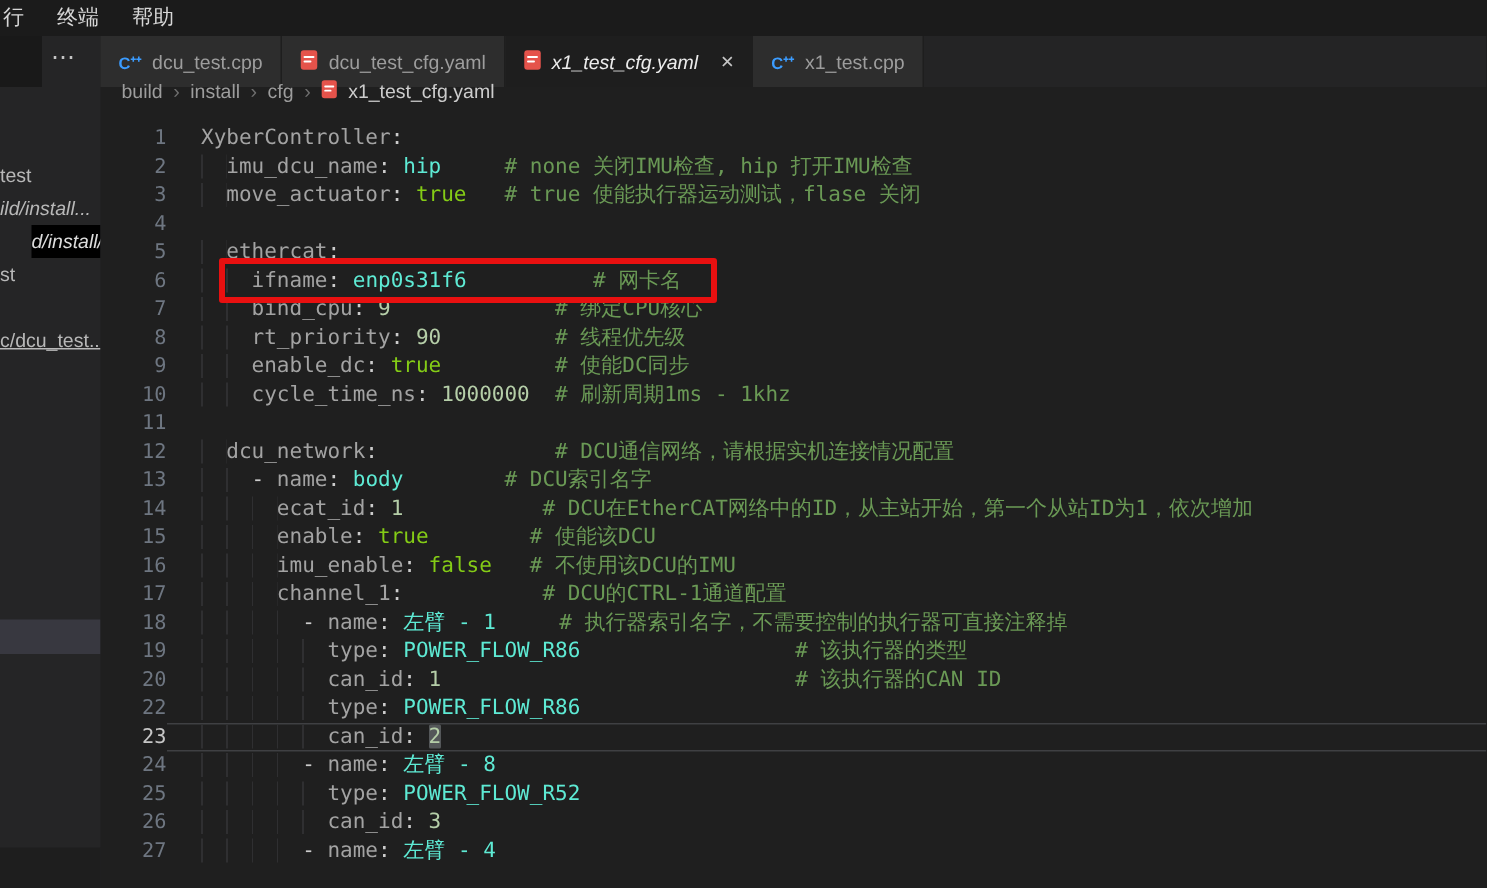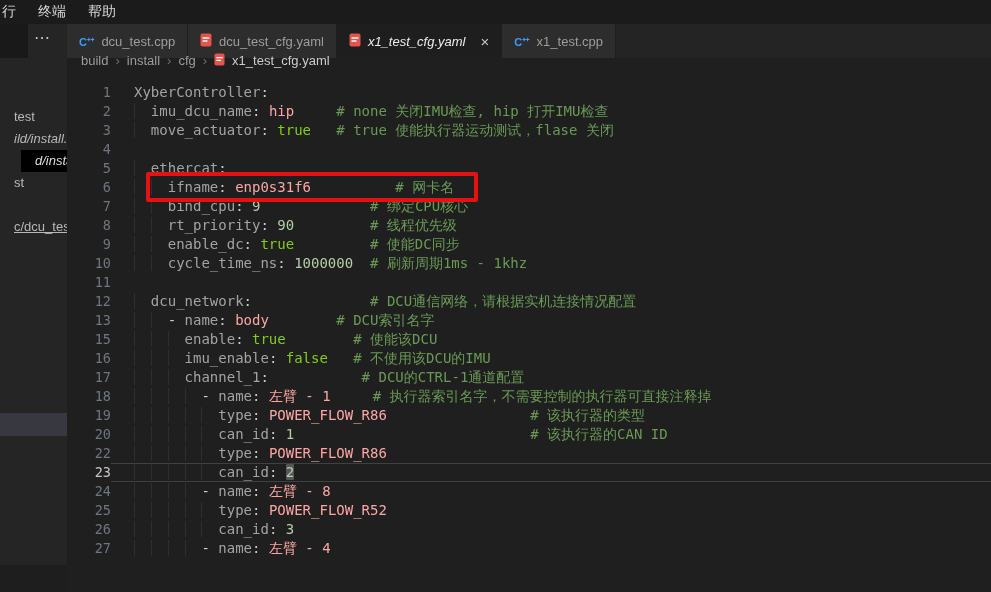--- a/index.html
+++ b/index.html
@@ -14,21 +14,21 @@
   .menu-item { cursor:default; }
 
   
   .sidebar { position:absolute; left:0; top:24px; width:67px; height:568px;
     background:#252526; overflow:hidden; }
   .sidebar-header { position:absolute; left:0; top:0; width:67px; height:34px; }
   .sidebar-header .darkblock { position:absolute; left:0; top:0; width:28px; height:34px; background:#191919; }
   .more-actions { position:absolute; left:34px; top:4px; color:#c5c5c5; font-size:16px; letter-spacing:1px; }
   .side-list { position:absolute; left:0; top:82px; width:67px; }
   .side-item { height:22px; line-height:22px; font-size:13px; color:#b8b8b8;
-    white-space:nowrap; overflow:hidden; padding-left:14px; }
+    white-space:nowrap; overflow:hidden; padding-left:0; }
   .side-item.italic { font-style:italic; }
   .side-item.selected { background:#000000; color:#dcdcdc;margin-left:21px; }
   .side-item.underline { text-decoration:underline; }
   .side-item.gap { height:22px; }
   .side-hl-row { position:absolute; left:0; top:389px; width:67px; height:23px; background:#383840; }
   .side-bottom { position:absolute; left:0; top:541px; width:67px; height:27px; background:#1e1e1e; }
 
   
   .tabstrip { position:absolute; left:67px; top:24px; width:924px; height:34px;
     background:#242425; display:flex; align-items:stretch; }
@@ -50,21 +50,21 @@
 
   
   .editor { position:absolute; left:67px; top:83px; width:924px; height:509px;
     overflow:hidden; font-family:"DejaVu Sans Mono", monospace; font-size:14px; }
   .row { display:flex; height:19px; }
   .ln { width:44px; text-align:right; color:#6e7681; line-height:19px; flex:none;
     font-size:13.5px; }
   .code { flex:1; white-space:pre; line-height:19px; padding-left:23px; height:19px; }
   .row.active .ln { color:#c6c6c6; }
   .row.active .code { box-shadow: inset 0 1px 0 #3f4043, inset 0 -1px 0 #3f4043; }
-  .k { color:#a3a3a3; } .s { color:#fca5a5; } .n { color:#b5cea8; }
+  .k { color:#a3a3a3; } .s { color:#5eead4; } .n { color:#b5cea8; }
   .b { color:#84cc16; } .c { color:#6a9955; } .p { color:#cccccc; }
   .hl { background:#545759; border-radius:1px; }
   .w { background-image:repeating-linear-gradient(to right,
         #2f2f31 0, #2f2f31 1px, transparent 1px, transparent 2ch); }
 
   
   .annotation-box { position:absolute; left:146px; top:172px; width:332px; height:30px;
     border:4px solid #e81010; border-radius:2px; pointer-events:none; z-index:5; }
 </style>
 </head>
@@ -188,20 +188,24 @@
       </div>
       <div class="row">
         <span class="ln">12</span>
         <div class="code"><span class="w">  </span><span class="k">dcu_network</span><span class="p">:</span><span class="p">              </span><span class="c"># DCU通信网络，请根据实机连接情况配置</span></div>
       </div>
       <div class="row">
         <span class="ln">13</span>
         <div class="code"><span class="w">    </span><span class="p">- </span><span class="k">name</span><span class="p">: </span><span class="s">body</span><span class="p">        </span><span class="c"># DCU索引名字</span></div>
       </div>
       <div class="row">
+        <span class="ln">14</span>
+        <div class="code"><span class="w">      </span><span class="k">ecat_id</span><span class="p">: </span><span class="n">1</span><span class="p">           </span><span class="c"># DCU在EtherCAT网络中的ID，从主站开始，第一个从站ID为1，依次增加</span></div>
+      </div>
+      <div class="row">
         <span class="ln">15</span>
         <div class="code"><span class="w">      </span><span class="k">enable</span><span class="p">: </span><span class="b">true</span><span class="p">        </span><span class="c"># 使能该DCU</span></div>
       </div>
       <div class="row">
         <span class="ln">16</span>
         <div class="code"><span class="w">      </span><span class="k">imu_enable</span><span class="p">: </span><span class="b">false</span><span class="p">   </span><span class="c"># 不使用该DCU的IMU</span></div>
       </div>
       <div class="row">
         <span class="ln">17</span>
         <div class="code"><span class="w">      </span><span class="k">channel_1</span><span class="p">:</span><span class="p">           </span><span class="c"># DCU的CTRL-1通道配置</span></div>

